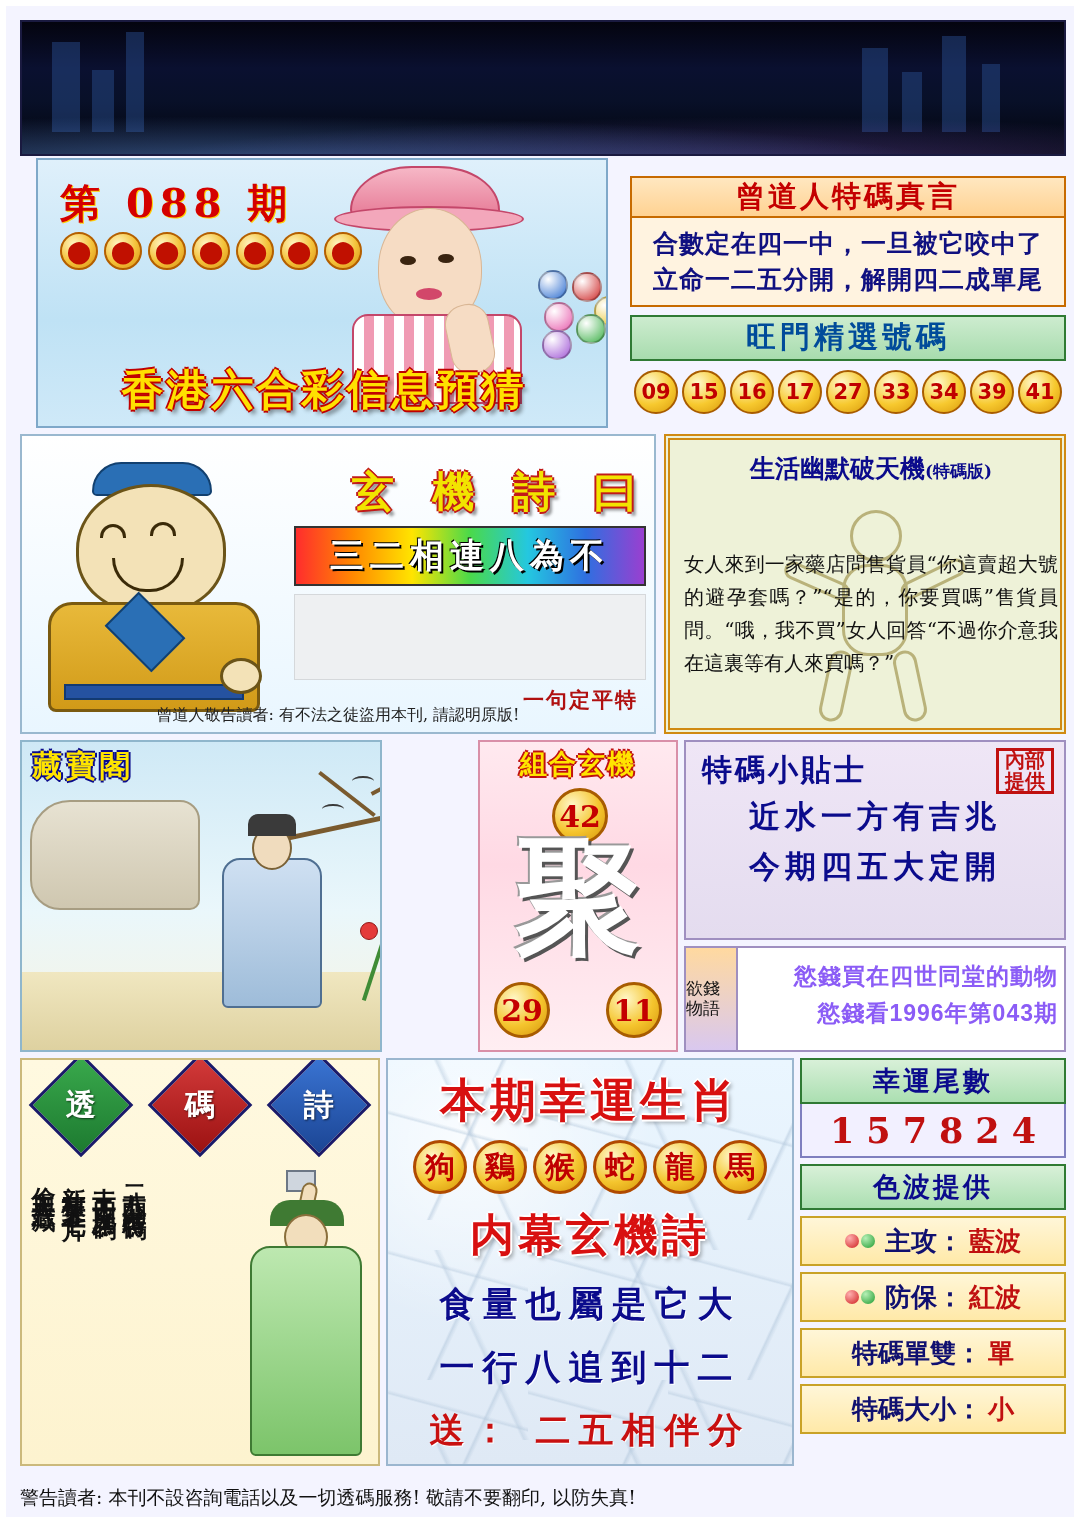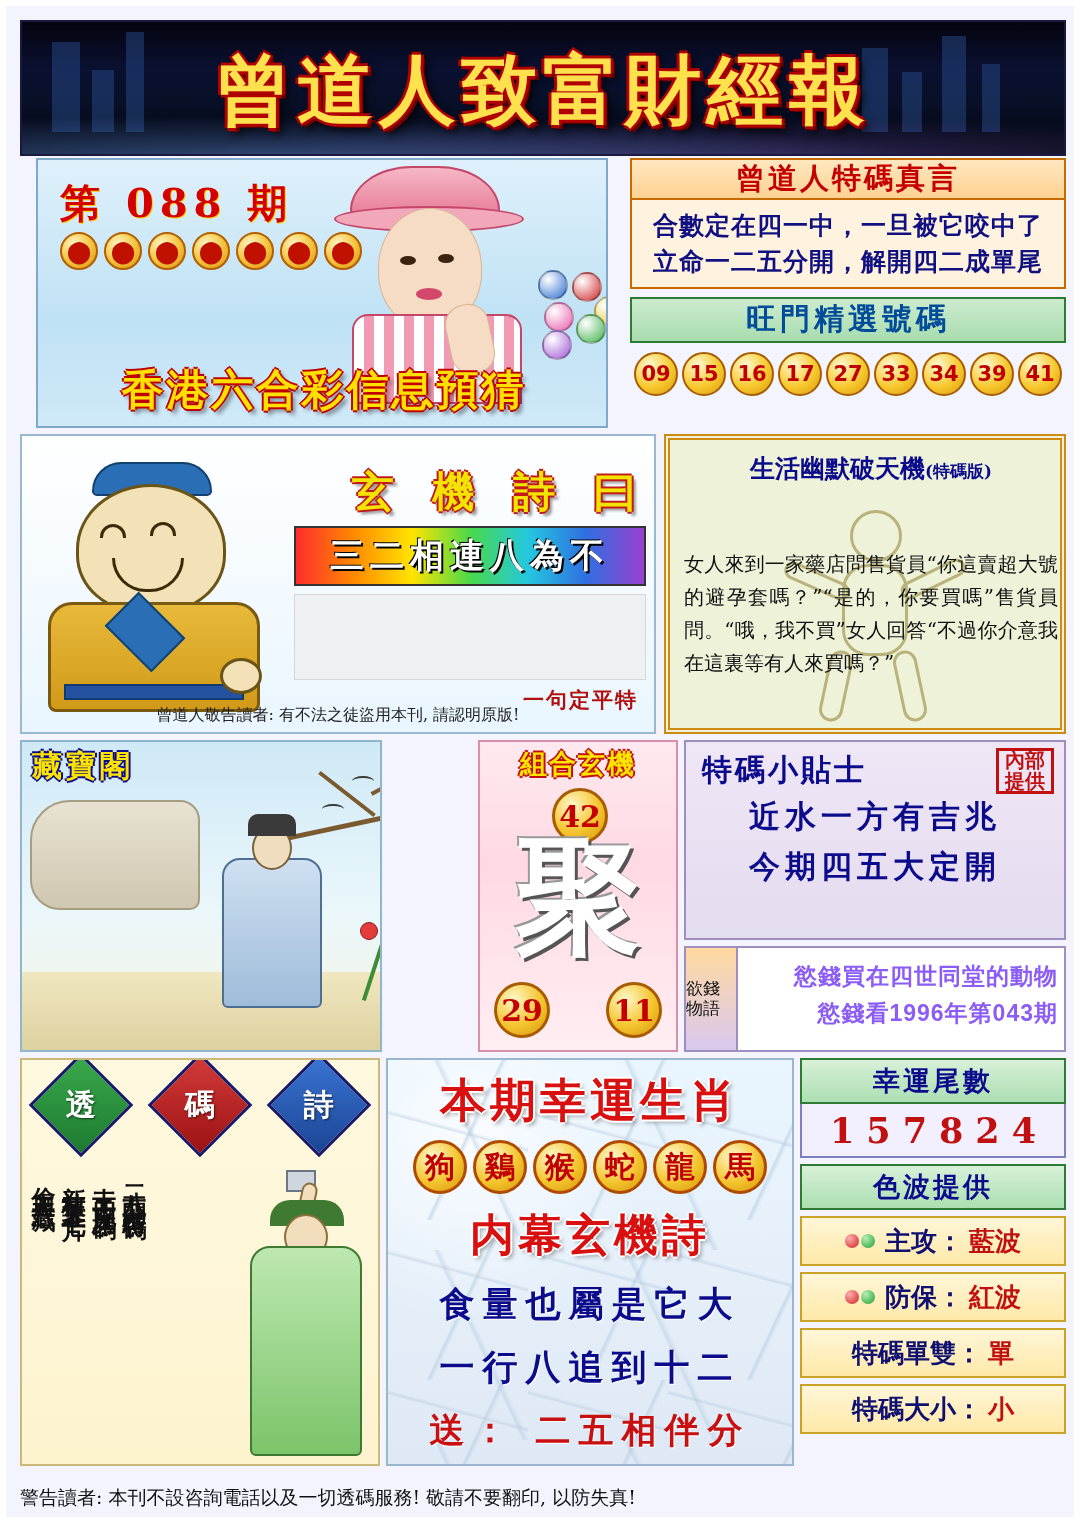--- a/index.html
+++ b/index.html
@@ -123,21 +123,21 @@
 
   .hk-title {
     position:absolute; left:12px; bottom:8px; width:548px; text-align:center;
     font-family:"DejaVu Serif", serif; font-weight:bold;
     font-size:42px; letter-spacing:3px;
     color:#ffe000;
     text-shadow:2px 0 0 #c00000,-2px 0 0 #c00000,0 2px 0 #c00000,0 -2px 0 #c00000, 4px 4px 4px rgba(0,0,0,.45);
     white-space:nowrap;
   }
 
-  .b2-right { position:absolute; left:578px; top:0; width:468px; height:270px;padding-left:32px; }
+  .b2-right { position:absolute; left:578px; top:18px; width:468px; height:270px;padding-left:32px; }
   .box-head {
     height:42px; border:2px solid #c76a00;
     background:linear-gradient(180deg,#ffe7c0,#ffd292);
     display:flex; align-items:center; justify-content:center;
     font-family:"DejaVu Serif", serif; font-weight:bold;
     font-size:29px; color:#c40000; letter-spacing:3px;
   }
   .oracle-body {
     border:2px solid #c76a00; border-top:none;
     background:#fff3e0; padding:8px 10px 6px;
@@ -481,21 +481,20 @@
     <div class="sky-lights">
       <i style="left:30px; top:20px; width:28px; height:90px;"></i>
       <i style="left:70px; top:48px; width:22px; height:62px;"></i>
       <i style="left:104px; top:10px; width:18px; height:100px;"></i>
       <i style="left:840px; top:26px; width:26px; height:84px;"></i>
       <i style="left:880px; top:50px; width:20px; height:60px;"></i>
       <i style="left:920px; top:14px; width:24px; height:96px;"></i>
       <i style="left:960px; top:42px; width:18px; height:68px;"></i>
     </div>
     <div class="bridge"></div>
-    <div class="masthead-title">曾道人致富財經報</div>
   </div>
 
   <div class="band2">
 
     <div class="b2-left">
       <div class="issue">第 088 期</div>
       <div class="ball-row">
         <div class="mini-ball">⬤</div>
         <div class="mini-ball">⬤</div>
         <div class="mini-ball">⬤</div>

